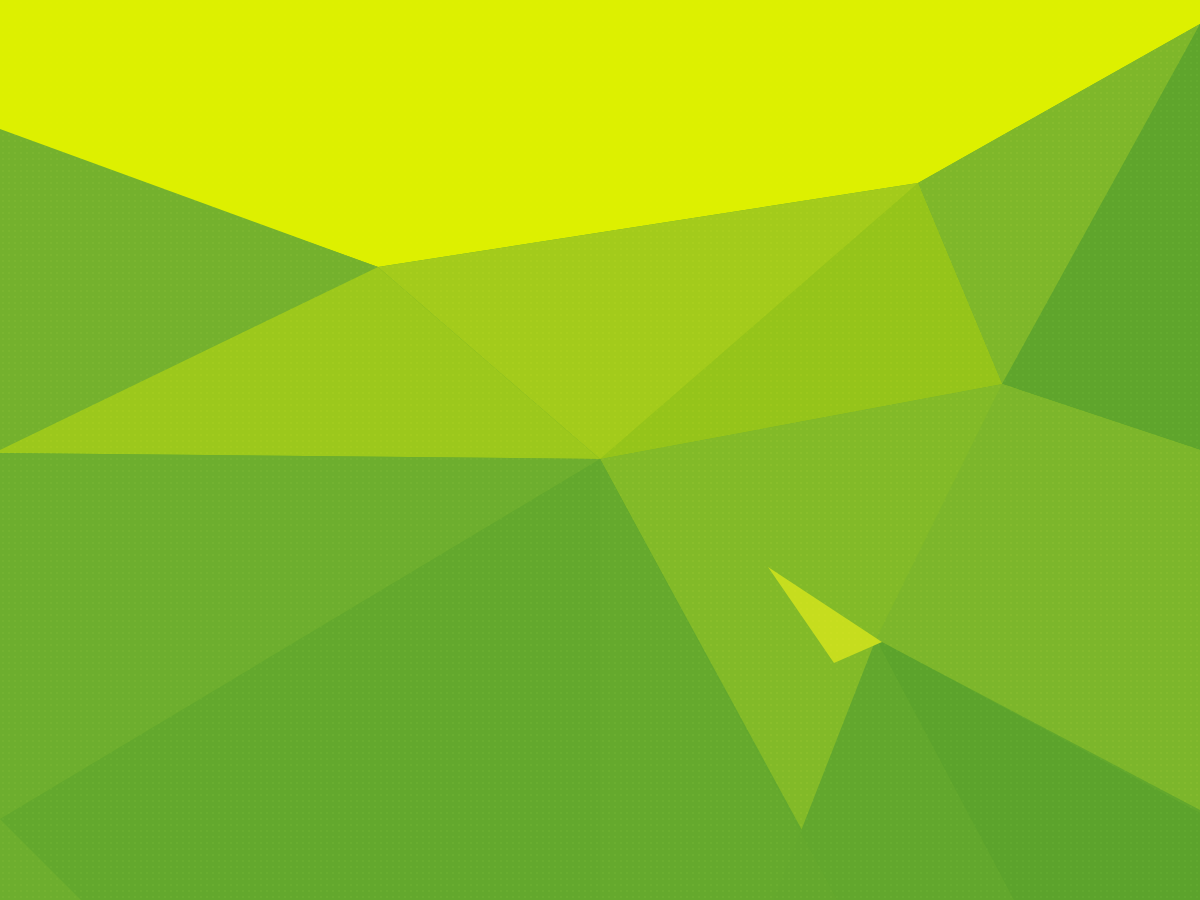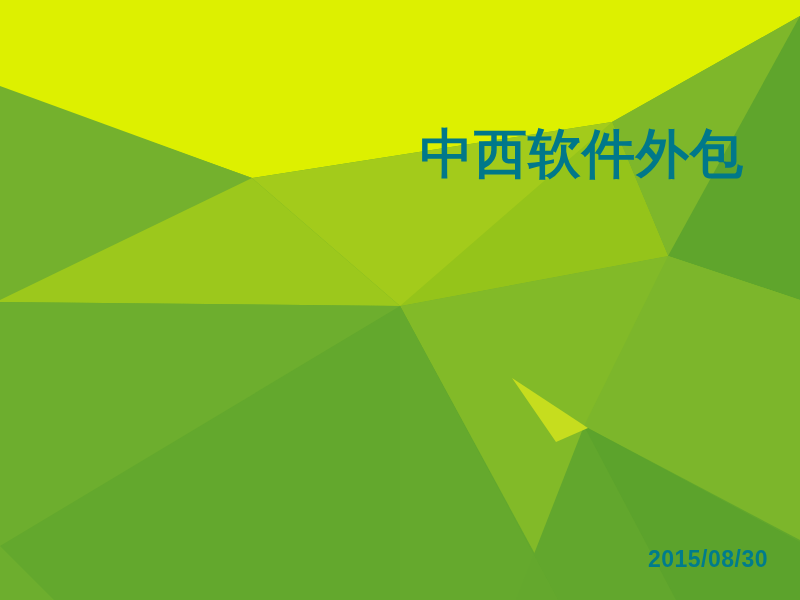--- a/index.html
+++ b/index.html
@@ -125,20 +125,18 @@
     <polygon points="512,378 588,428 556,442" fill="#C6DD1E"></polygon>
 
     <polygon points="400,306 558,600 400,600" fill="#68AB2E" opacity="0.45"></polygon>
 
   </svg>
 
   <div id="texture"></div>
 
   <div id="text-layer">
 
-    <div id="main-title">中西软件外包</div>
 
 
-    <div id="slide-date">2015/08/30</div>
 
   </div>
 
 </div>
 
 </body></html>

